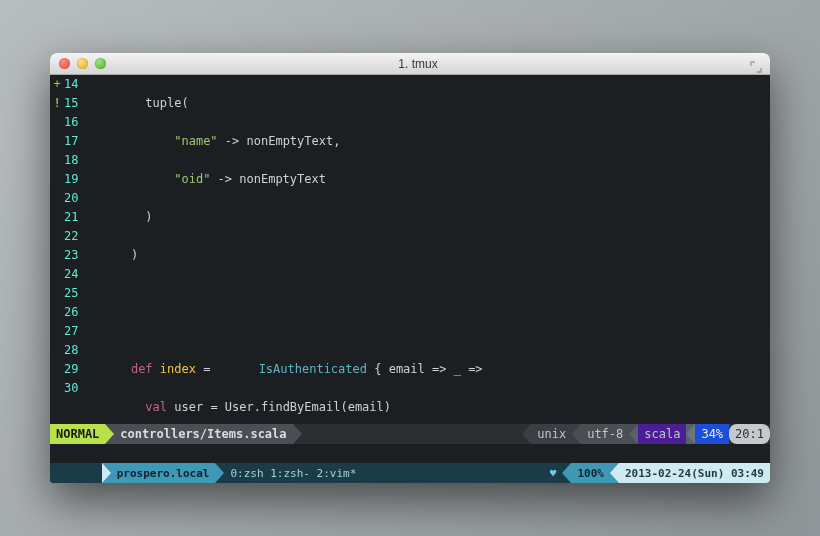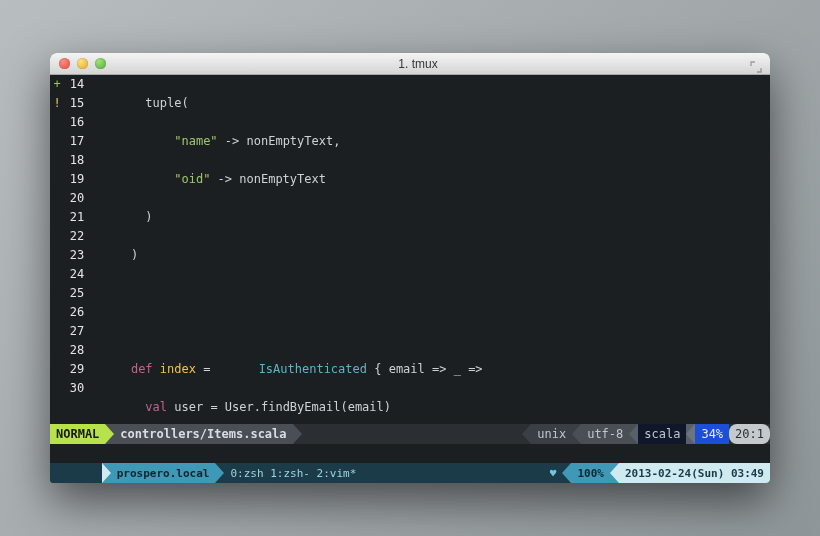--- a/index.html
+++ b/index.html
@@ -53,22 +53,22 @@
   }
   .editor {
     flex: 1; display: flex;
     font-size: 12px; line-height: 19px;
     background: #1c1f21;
     overflow: hidden;
   }
   .gutter-signs { width: 14px; background:#1c1f21; color:#9acd32; text-align:center; }
   .gutter-signs .mod { color:#e6c35a; }
   .gutter-nums {
-    width: 34px; text-align: center; padding-right: 8px;
-    color: #e5e5e5; background: #1c1f21;
+    width: 34px; text-align: left; padding-right: 8px;
+    color: #5eead4; background: #1c1f21;
   }
   .code { flex:1; padding-left: 4px; color:#cdd2d6; white-space: pre; }
   .code .kw { color:#c6618e; }
   .code .fn { color:#f5c146; }
   .code .ty { color:#5fb3c7;margin-left:41px; }
   .code .str { color:#a0c56d; }
   .code .id { color:#cdd2d6; }
   .vim-status {
     height: 20px; display:flex; font-size:12px;
     background:#2b2f33; color:#c8ccd0;
@@ -177,21 +177,21 @@
     <div class="seg normal">NORMAL</div>
     <div class="arrow-r" style="border-left-color:#b7e24c; background:#4a4f55;"></div>
     <div class="seg path">controllers/Items.scala</div>
     <div class="arrow-r" style="border-left-color:#4a4f55; background:#2b2f33;"></div>
     <div class="seg fill"></div>
     <div class="arrow-l" style="border-right-color:#3a3f45; background:#2b2f33;"></div>
     <div class="seg info">unix</div>
     <div class="arrow-l" style="border-right-color:#4a4f55; background:#3a3f45;"></div>
     <div class="seg info" style="background:#4a4f55">utf-8</div>
     <div class="arrow-l" style="border-right-color:#5a6068; background:#4a4f55;"></div>
-    <div class="seg info" style="background:#0f172a">scala</div>
+    <div class="seg info" style="background:#4c1d95">scala</div>
     <div class="arrow-l" style="border-right-color:#6c747d; background:#5a6068;"></div>
     <div class="seg pos">34%</div>
     <div class="seg pos" style="background:#c4c9ce; color:#2b2f33;border-radius:8px;">20:1</div>
   </div>
 
   <div class="blank-row"></div>
 
   <div class="tmux-status">
     <div class="seg insert">INSERT</div>
     <div class="arrow-r" style="border-left-color:#cfeaf0; background:#3f98b5;"></div>

